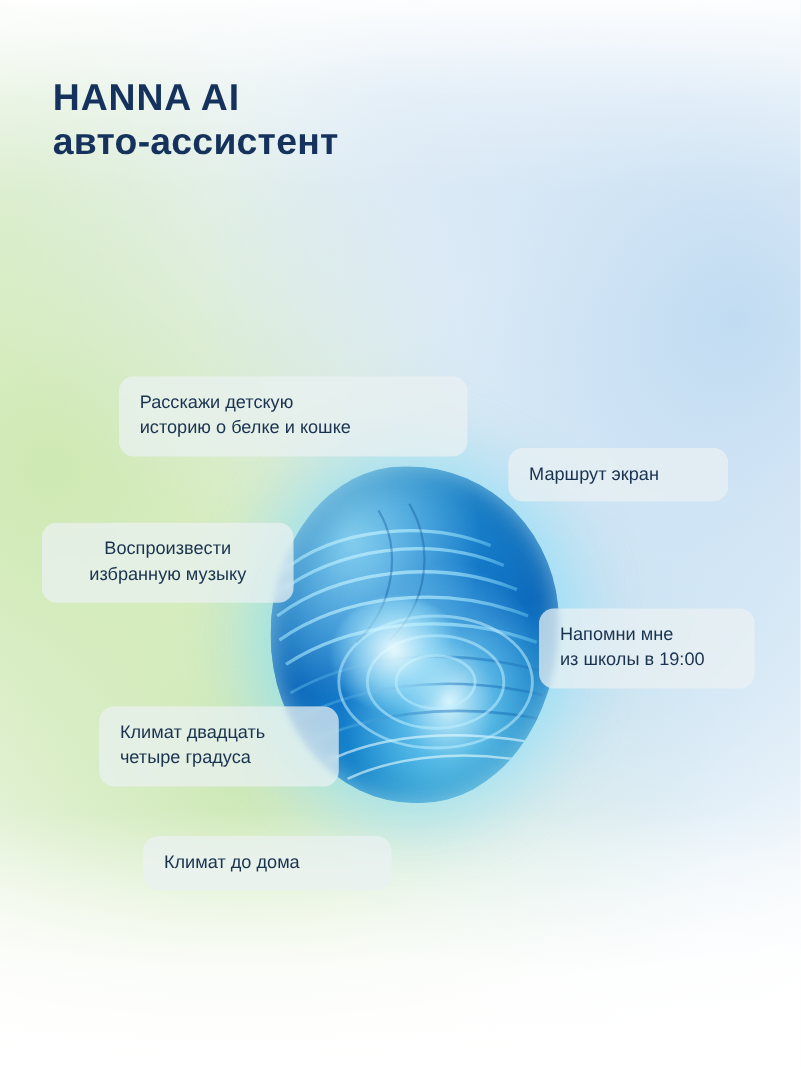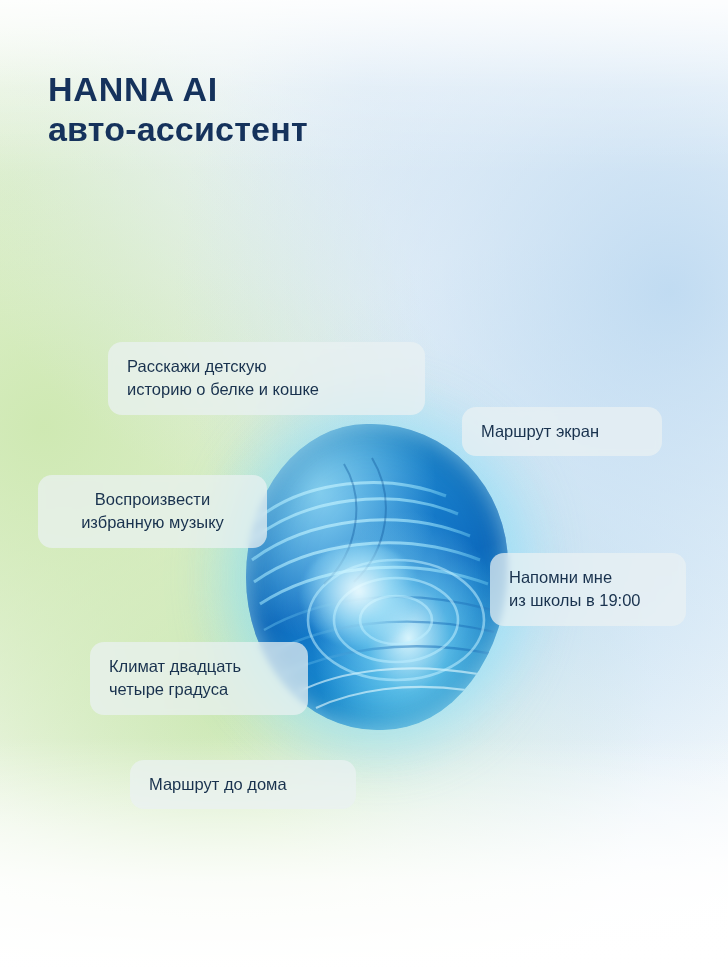--- a/index.html
+++ b/index.html
@@ -227,17 +227,17 @@
     <span>Напомни мне</span>
     <span>из школы в 19:00</span>
   </div>
 
   <div class="bubble" id="bubble-climate">
     <span>Климат двадцать</span>
     <span>четыре градуса</span>
   </div>
 
   <div class="bubble" id="bubble-route">
-    <span>Маршрут до дома</span>
+    <span>Климат до дома</span>
   </div>
 
 
 </div>
 
 </body></html>

